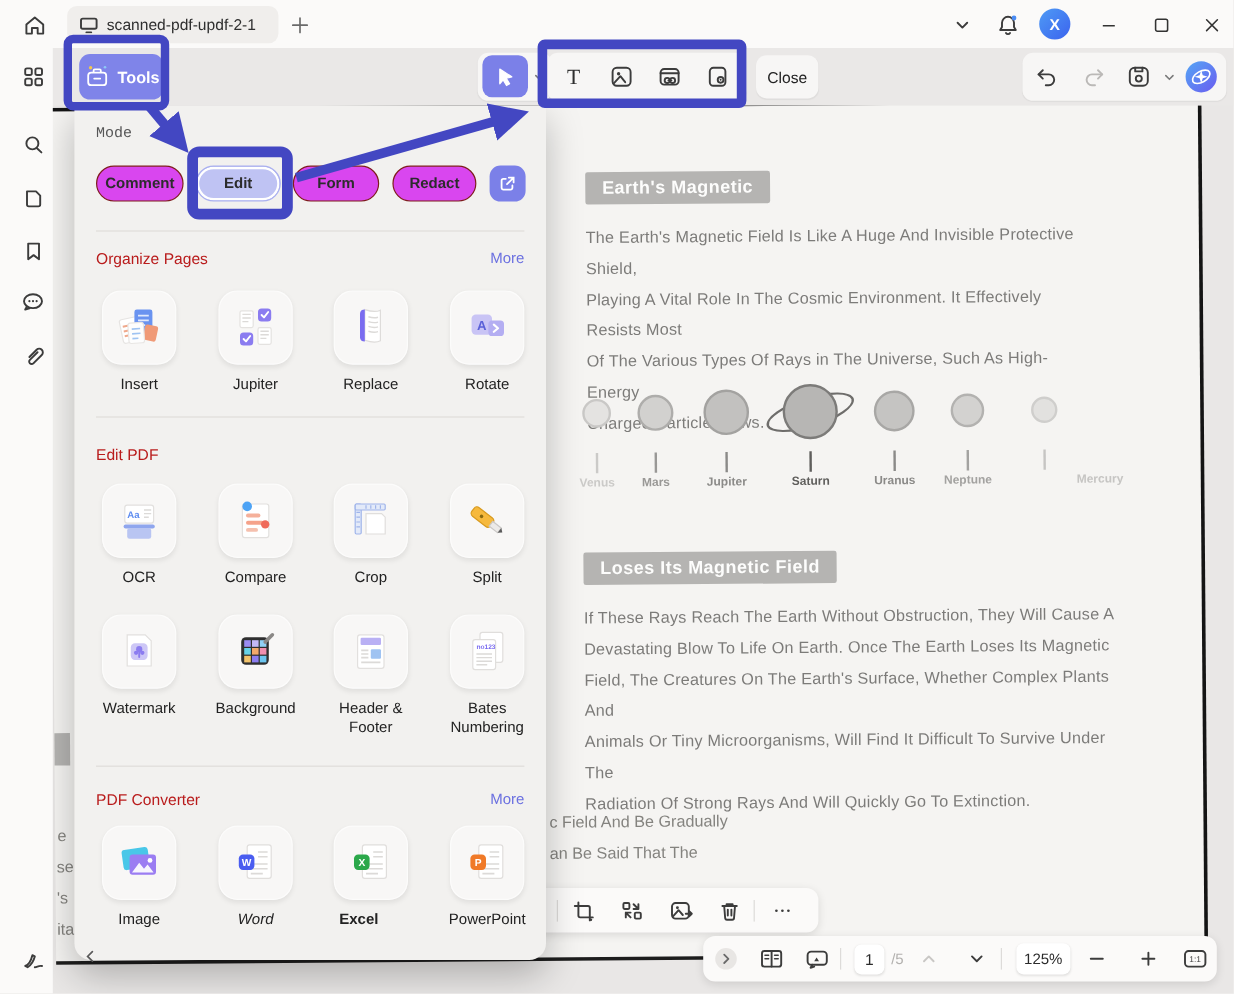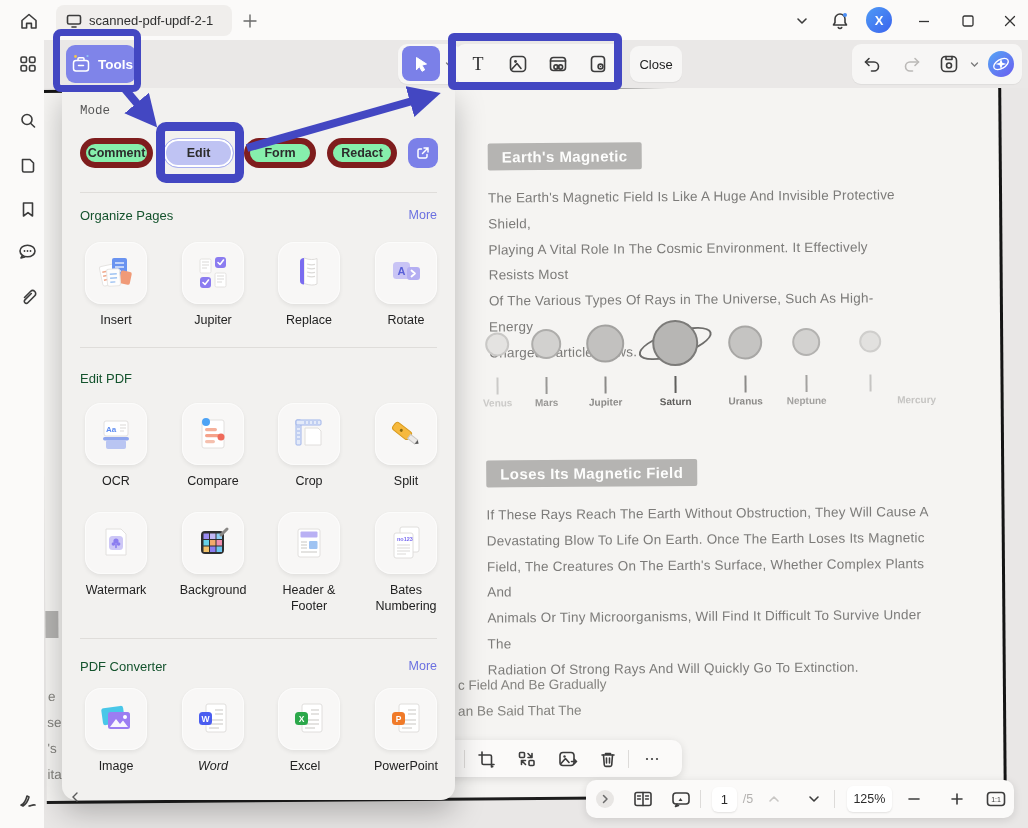--- a/index.html
+++ b/index.html
@@ -38,24 +38,24 @@
                padding:5px 14px; letter-spacing:.4px; border-radius:2px; }
   .doc-par { font-size:13.5px; color:#7c7b79; line-height:25.8px; white-space:pre-line; letter-spacing:.2px; }
   .doc-frag { font-size:13.5px; color:#84837f; white-space:nowrap; }
   .planet { position:absolute; border-radius:50%; }
   .planet-tick { position:absolute; width:2px; height:17px; }
   .planet-label { position:absolute; font-size:10px; font-weight:bold; transform:translateX(-50%); white-space:nowrap; }
 
   
   #panel { left:62px; top:88px; width:393px; height:712px; background:#f2f1ef; border-radius:2px 2px 14px 14px;
            box-shadow:0 12px 30px rgba(0,0,0,.25); z-index:6; }
-  .sec-title { font-size:13px; color:#14532d;text-align:right; }
+  .sec-title { font-size:13px; color:#b91c1c;text-align:right; }
   .more-link { font-size:12.5px; color:#6b70e0; cursor:pointer; }
   .divider { position:absolute; left:18px; width:357px; height:1px; background:#dfddda; }
-  .mode-btn { position:absolute; top:0; height:30px; border-radius:15px; background:#86efac; border:6px solid #7f1d1d;
+  .mode-btn { position:absolute; top:0; height:30px; border-radius:15px; background:#d946ef; border:1px solid #7f1d1d;
               font-size:12.5px; font-weight:bold; color:#2c2c2c; display:flex; align-items:center; justify-content:center; cursor:pointer; }
   .mode-btn.active { background:#bfc3f3; border:1px solid #aab0ef; box-shadow:inset 0 0 0 2px #fff; }
   #share-button { position:absolute; top:0; width:30px; height:30px; border-radius:9px; background:#7b80e8;
                   display:flex; align-items:center; justify-content:center; cursor:pointer; }
   .tile { position:absolute; width:62px; height:62px; border-radius:16px; background:#f8f7f6;
           box-shadow:0 2px 4px rgba(0,0,0,.07), inset 0 0 0 1px rgba(255,255,255,.6);
           display:flex; align-items:center; justify-content:center; cursor:pointer; }
   .tile-label { position:absolute; width:92px; text-align:center; font-size:12.5px; color:#222; line-height:16px; cursor:pointer; }
 
   
@@ -360,21 +360,21 @@
       </div>
       <div class="tile-label" style="left: 105px; top: 70px; font-style: italic;">Word</div>
       <div class="tile" style="left: 216px; top: 0px;">
         <svg width="44" height="44" viewBox="0 0 44 44" fill="none">
           <rect x="15" y="7" width="20" height="28" rx="2" fill="#fff" stroke="#e0dedc"></rect>
           <path d="M24 13 h8 M24 17 h8 M18 23 h14 M18 27 h14 M18 31 h10" stroke="#dcdad8" stroke-width="1.3"></path>
           <rect x="8" y="15" width="13" height="13" rx="3.5" fill="#2ba84a"></rect>
           <text x="14.5" y="24.5" text-anchor="middle" font-family="Liberation Sans, sans-serif" font-size="8.5" font-weight="bold" fill="#fff">X</text>
         </svg>
       </div>
-      <div class="tile-label" style="left: 197px; top: 70px;">Excel</div>
+      <div class="tile-label" style="left: 191px; top: 70px; font-weight: bold;">Excel</div>
       <div class="tile" style="left: 313px; top: 0px;">
         <svg width="44" height="44" viewBox="0 0 44 44" fill="none">
           <rect x="15" y="7" width="20" height="28" rx="2" fill="#fff" stroke="#e0dedc"></rect>
           <path d="M24 13 h8 M24 17 h8 M18 23 h14 M18 27 h14 M18 31 h10" stroke="#dcdad8" stroke-width="1.3"></path>
           <rect x="8" y="15" width="13" height="13" rx="3.5" fill="#f07a28"></rect>
           <text x="14.5" y="24.5" text-anchor="middle" font-family="Liberation Sans, sans-serif" font-size="8.5" font-weight="bold" fill="#fff">P</text>
         </svg>
       </div>
       <div class="tile-label" style="left: 298px; top: 70px;">PowerPoint</div>
     </div>

